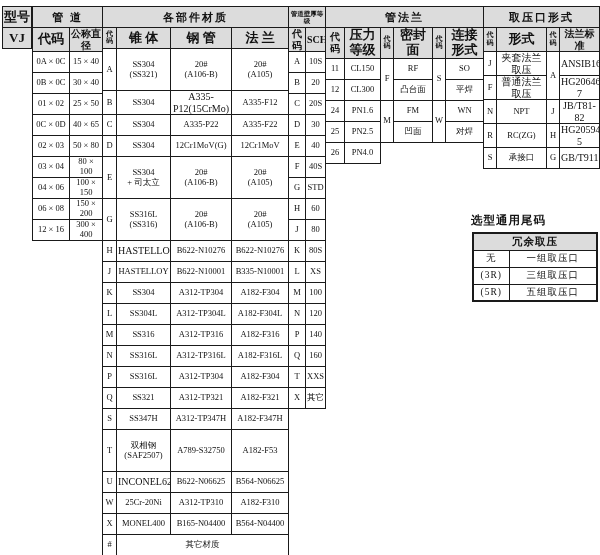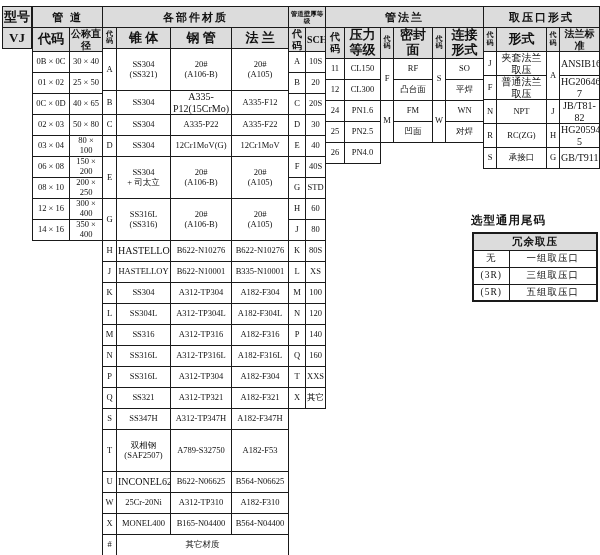--- a/index.html
+++ b/index.html
@@ -55,54 +55,54 @@
       <tr class="hd">
           <td colspan="2" class="gh">管 道</td>
         </tr>
       <tr class="hd">
         <td class="sh">代码</td>
         <td class="sh sm">公称直径</td>
       </tr>
     </tbody>
     <tbody>
         <tr>
+          <td>0A × 0C</td>
+          <td>15 × 40</td>
+        </tr>
+        <tr>
           <td>0B × 0C</td>
           <td>30 × 40</td>
         </tr>
         <tr>
           <td>01 × 02</td>
           <td>25 × 50</td>
         </tr>
         <tr>
           <td>0C × 0D</td>
           <td>40 × 65</td>
         </tr>
         <tr>
           <td>02 × 03</td>
           <td>50 × 80</td>
         </tr>
         <tr>
           <td>03 × 04</td>
           <td>80 × 100</td>
         </tr>
         <tr>
+          <td>04 × 06</td>
+          <td>100 × 150</td>
+        </tr>
+        <tr>
           <td>06 × 08</td>
           <td>150 × 200</td>
         </tr>
         <tr>
-          <td>08 × 10</td>
-          <td>200 × 250</td>
-        </tr>
-        <tr>
           <td>12 × 16</td>
           <td>300 × 400</td>
-        </tr>
-        <tr>
-          <td>14 × 16</td>
-          <td>350 × 400</td>
         </tr>
       </tbody>
   </table>
 
   <table id="material-table">
     <colgroup>
         <col style="width:14px">
         <col style="width:54px">
         <col style="width:61px">
         <col style="width:57px">

